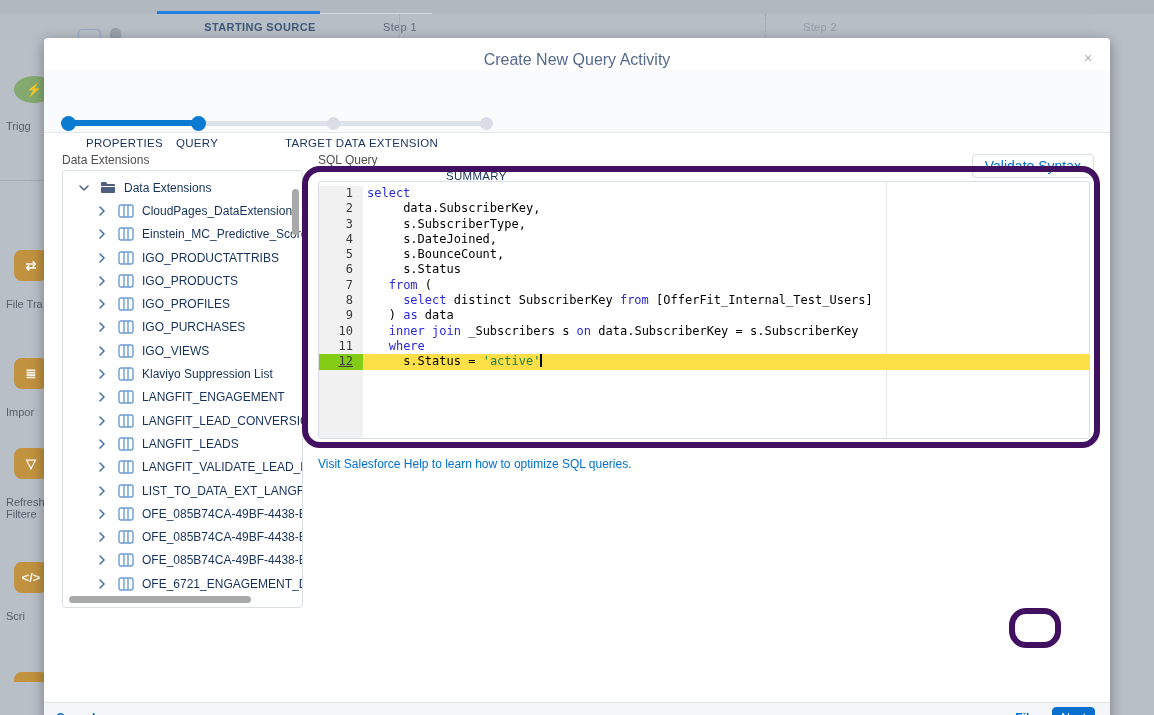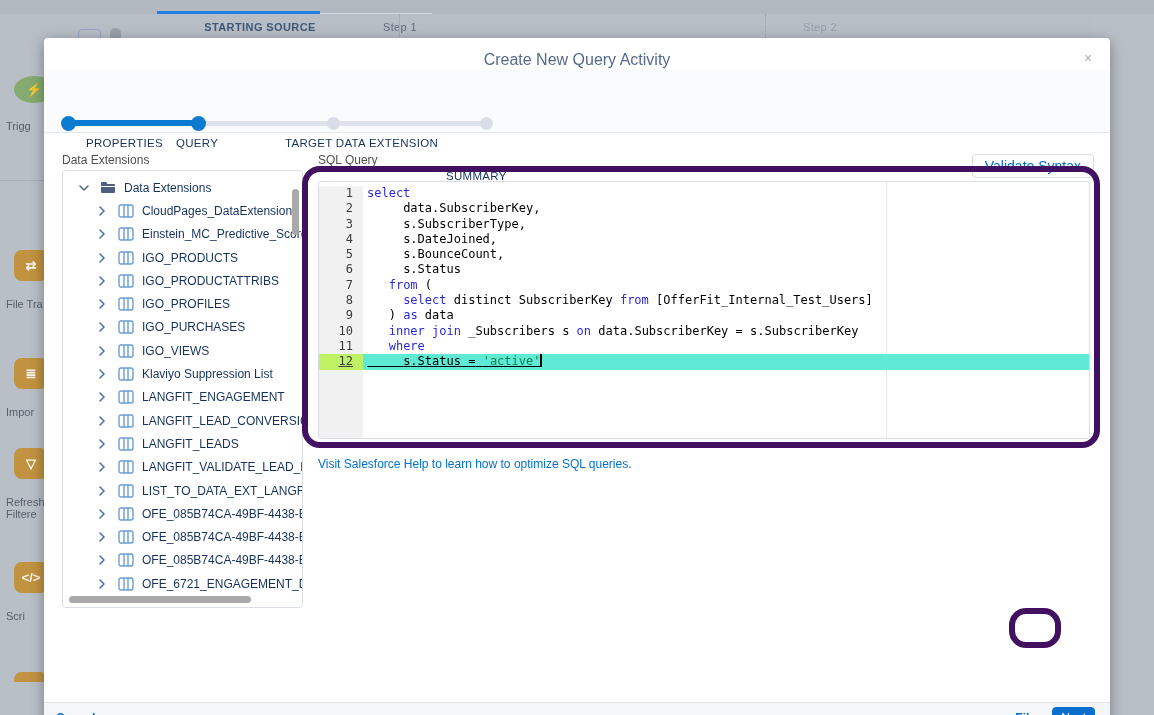--- a/index.html
+++ b/index.html
@@ -57,22 +57,22 @@
   .hscroll { position:absolute; left:6px; bottom:4px; width:182px; height:7px; background:#a9a9a9; border-radius:4px; }
 
   
   .validate-btn { position:absolute; right:16px; top:116px; height:24px; padding:0 12px; background:#fff; border:1px solid #d8dde6; border-radius:4px; font-size:14px; color:#0070d2; line-height:22px; cursor:pointer; }
   .editor-box { position:absolute; left:274px; top:143px; width:772px; height:258px; border:1px solid #d8dde6; border-radius:3px; background:#fff; overflow:hidden; font-family:"DejaVu Sans Mono", monospace; font-size:12px; }
   .print-margin { position:absolute; left:567px; top:0; width:1px; height:100%; background:#e6e6e6; }
   .code-rows { position:absolute; left:0; top:4px; width:100%; }
   .code-row { display:flex; height:15.3px; line-height:15.3px; position:relative; }
   .gutter-cell { width:44px; flex:0 0 44px; background:#f1f1f1; color:#3c3c3c; text-align:right; padding-right:10px; }
   .code-cell { padding-left:4px; white-space:pre; color:#000; }
-  .code-row.active .gutter-cell { background:#bef264;text-decoration:underline; }
-  .code-row.active .code-cell { background:#5eead4; flex:1;text-decoration:underline; }
+  .code-row.active .gutter-cell { background:#84cc16;text-decoration:underline; }
+  .code-row.active .code-cell { background:#fde047; flex:1; }
   .gutter-tail { position:absolute; left:0; top:188px; bottom:0; width:44px; background:#f1f1f1; }
   .tok-kw { color:#2a2ad6; }
   .tok-str { color:#1b7f4d; }
   .caret { display:inline-block; width:1.5px; height:13px; background:#000; vertical-align:-2px; }
 
   .help-link { position:absolute; left:274px; top:419px; font-size:12px; color:#0070d2; cursor:pointer; }
 
   
   .modal-footer { position:absolute; left:0; bottom:0; width:100%; height:32px; background:#f4f6f9; border-top:1px solid #e0e4e9; border-radius:0 0 4px 4px; }
   .footer-link { position:absolute; top:8px; font-size:12px; color:#0070d2; cursor:pointer;font-weight:bold; }
@@ -215,37 +215,37 @@
               <polyline points="3,1 7,5 3,9" fill="none" stroke="#4a74a8" stroke-width="1.6" stroke-linecap="round" stroke-linejoin="round"></polyline>
             </svg>
     </span>
     <span class="tree-ico">
       <svg width="16" height="14" viewBox="0 0 16 14">
               <rect x="1" y="1" width="14" height="12" rx="2" fill="none" stroke="#6b9dd3" stroke-width="1.4"></rect>
               <line x1="6" y1="1" x2="6" y2="13" stroke="#6b9dd3" stroke-width="1.4"></line>
               <line x1="10" y1="1" x2="10" y2="13" stroke="#6b9dd3" stroke-width="1.4"></line>
             </svg>
     </span>
+    <span class="tree-label">IGO_PRODUCTATTRIBS</span>
+  </div>
+
+  <div class="tree-row child">
+    <span class="tree-chev">
+      <svg width="10" height="10" viewBox="0 0 10 10">
+              <polyline points="3,1 7,5 3,9" fill="none" stroke="#4a74a8" stroke-width="1.6" stroke-linecap="round" stroke-linejoin="round"></polyline>
+            </svg>
+    </span>
+    <span class="tree-ico">
+      <svg width="16" height="14" viewBox="0 0 16 14">
+              <rect x="1" y="1" width="14" height="12" rx="2" fill="none" stroke="#6b9dd3" stroke-width="1.4"></rect>
+              <line x1="6" y1="1" x2="6" y2="13" stroke="#6b9dd3" stroke-width="1.4"></line>
+              <line x1="10" y1="1" x2="10" y2="13" stroke="#6b9dd3" stroke-width="1.4"></line>
+            </svg>
+    </span>
     <span class="tree-label">IGO_PRODUCTS</span>
-  </div>
-
-  <div class="tree-row child">
-    <span class="tree-chev">
-      <svg width="10" height="10" viewBox="0 0 10 10">
-              <polyline points="3,1 7,5 3,9" fill="none" stroke="#4a74a8" stroke-width="1.6" stroke-linecap="round" stroke-linejoin="round"></polyline>
-            </svg>
-    </span>
-    <span class="tree-ico">
-      <svg width="16" height="14" viewBox="0 0 16 14">
-              <rect x="1" y="1" width="14" height="12" rx="2" fill="none" stroke="#6b9dd3" stroke-width="1.4"></rect>
-              <line x1="6" y1="1" x2="6" y2="13" stroke="#6b9dd3" stroke-width="1.4"></line>
-              <line x1="10" y1="1" x2="10" y2="13" stroke="#6b9dd3" stroke-width="1.4"></line>
-            </svg>
-    </span>
-    <span class="tree-label">IGO_PRODUCTATTRIBS</span>
   </div>
 
   <div class="tree-row child">
     <span class="tree-chev">
       <svg width="10" height="10" viewBox="0 0 10 10">
               <polyline points="3,1 7,5 3,9" fill="none" stroke="#4a74a8" stroke-width="1.6" stroke-linecap="round" stroke-linejoin="round"></polyline>
             </svg>
     </span>
     <span class="tree-ico">
       <svg width="16" height="14" viewBox="0 0 16 14">

